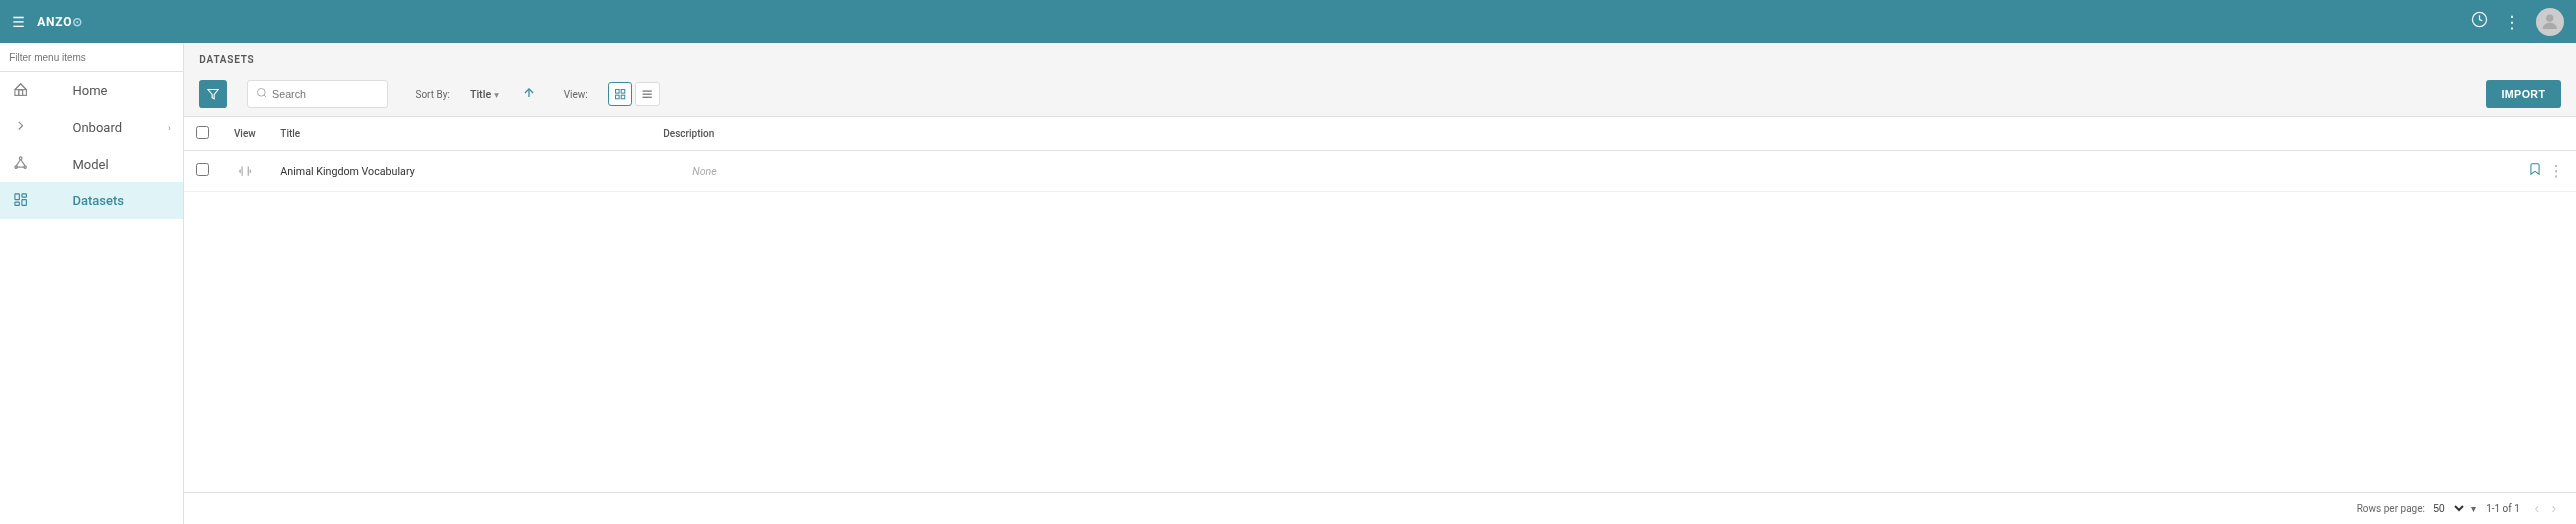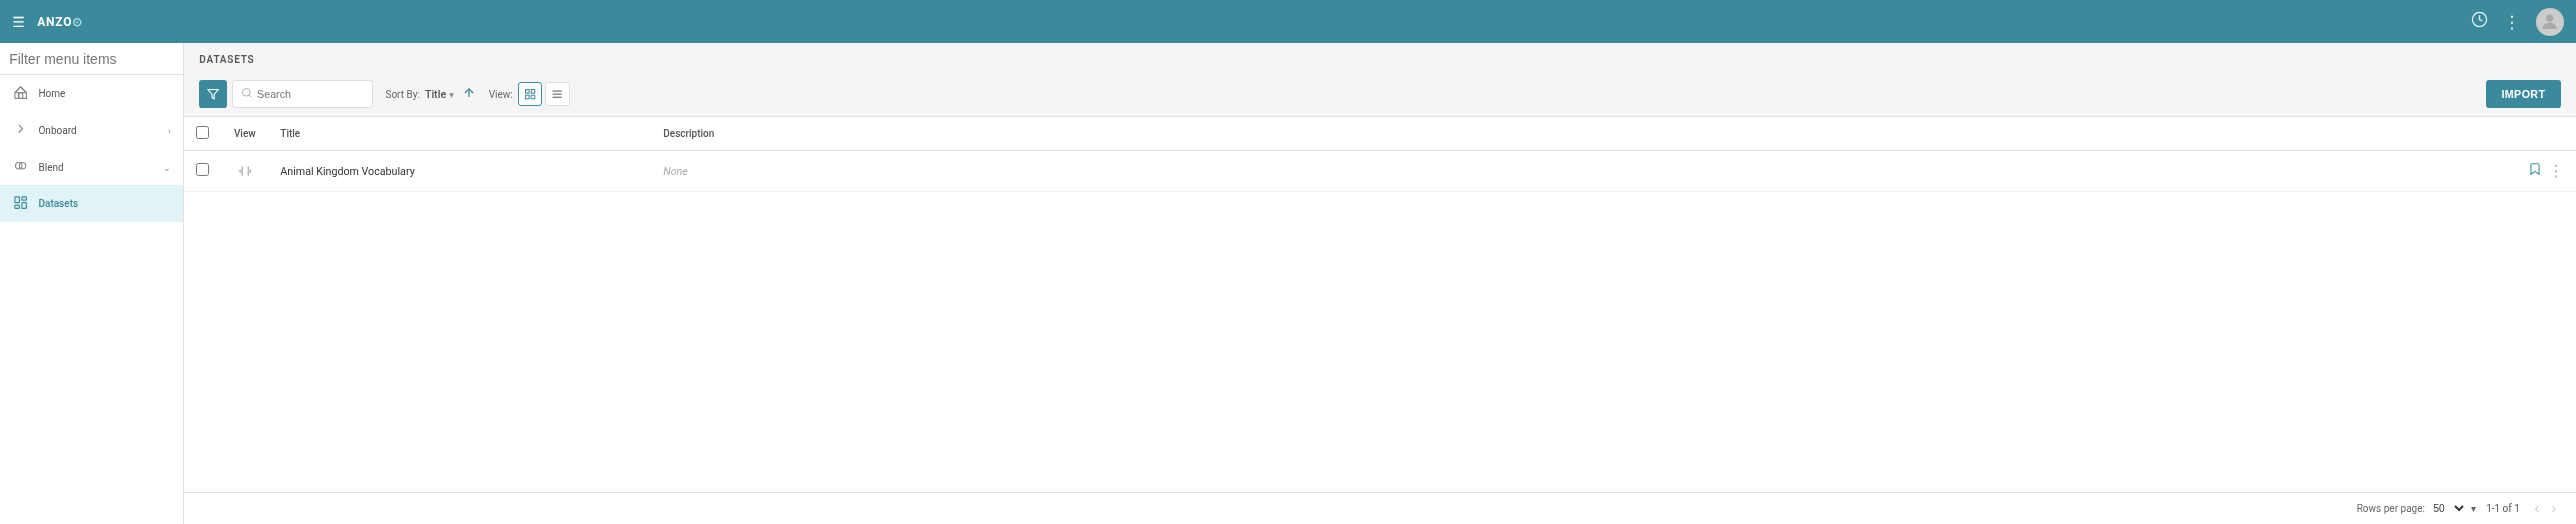--- a/index.html
+++ b/index.html
@@ -37,39 +37,39 @@
       flex-direction: column;
     }
     .sidebar-filter {
       padding: 7.7px 9.2px;
       border-bottom: 0.8px solid #e0e0e0;
     }
     .sidebar-filter input {
       width: 100%;
       border: none;
       outline: none;
-      font-size: 14px;
+      font-size: 10px;
       color: #666;
       background: transparent;
     }
     .sidebar-item {
       display: flex;
       align-items: center;
       padding: 9.2px 12.3px;
       cursor: pointer;
       color: #555;
       gap: 9.2px;
       position: relative;
     }
     .sidebar-item.active {
       background: #e0f4f7;
       color: #3a8a9c;
       font-weight: 500;
     }
-    .sidebar-item-label { flex: 1; font-size: 10px; }
+    .sidebar-item-label { flex: 1; font-size: 13px; margin-left: 34px; }
     .sidebar-chevron { font-size: 9.2px; color: #888; }
     .sidebar-icon { font-size: 14px; color: #888; width: 17px; text-align: center; }
     .sidebar-item.active .sidebar-icon { color: #3a8a9c; }
     .sidebar-item.active .sidebar-item-label { color: #3a8a9c; }
 
     
     .main {
       flex: 1;
       display: flex;
       flex-direction: column;
@@ -85,21 +85,21 @@
       background: #f5f5f5;
     }
 
     
     .toolbar {
       display: flex;
       align-items: center;
       padding: 7.7px 15.3px;
       background: #f5f5f5;
       border-bottom: 0.8px solid #e0e0e0;
-      gap: 5px;
+      gap: 20px;
     }
     .filter-btn {
       background: #3a8a9c;
       border: none;
       color: white;
       width: 28px;
       height: 28px;
       border-radius: 3.1px;
       cursor: pointer;
       display: flex;
@@ -199,21 +199,21 @@
       padding: 10.7px 12.3px;
       font-size: 10.7px;
       color: #333;
       border-bottom: 0.8px solid #f0f0f0;
     }
     .checkbox-col { width: 31px; }
     .type-col { width: 46px; }
     .title-col { width: 383px; }
     .action-col { width: 61px; text-align: right; }
     .row-action-icon { color: #aaa; font-size: 14px; cursor: pointer; margin-left: 6.1px; }
-    .none-text { color: #aaa; font-style: italic; }
+    .none-text { color: #aaa; font-style: italic; margin-left: 29px; }
 
     
     .pagination {
       display: flex;
       align-items: center;
       justify-content: flex-end;
       padding: 6.1px 15.3px;
       border-top: 0.8px solid #e0e0e0;
       background: white;
       gap: 10px;
@@ -300,31 +300,34 @@
     <div class="sidebar-item">
       <span class="sidebar-icon">
         <svg width="15.3" height="15.3" viewBox="0 0 24 24" fill="none" stroke="#888" stroke-width="1.8">
           <polyline points="9 18 15 12 9 6"></polyline>
         </svg>
       </span>
       <span class="sidebar-item-label">Onboard</span>
       <span class="sidebar-chevron">›</span>
     </div>
 
-
     <div class="sidebar-item">
       <span class="sidebar-icon">
         <svg width="15.3" height="15.3" viewBox="0 0 24 24" fill="none" stroke="#888" stroke-width="1.8">
-          <circle cx="9" cy="12" r="5"></circle>
-          <circle cx="15" cy="12" r="5"></circle>
+          <circle cx="12" cy="5" r="2"></circle>
+          <circle cx="5" cy="19" r="2"></circle>
+          <circle cx="19" cy="19" r="2"></circle>
+          <line x1="12" y1="7" x2="5" y2="17"></line>
+          <line x1="12" y1="7" x2="19" y2="17"></line>
+          <line x1="5" y1="19" x2="19" y2="19"></line>
         </svg>
       </span>
-      <span class="sidebar-item-label">Blend</span>
-      <span class="sidebar-chevron">⌄</span>
-    </div>
+      <span class="sidebar-item-label">Model</span>
+    </div>
+
 
     <div class="sidebar-item active">
       <span class="sidebar-icon">
         <svg width="15.3" height="15.3" viewBox="0 0 24 24" fill="none" stroke="#3a8a9c" stroke-width="1.8">
           <rect x="3" y="3" width="7" height="9" rx="1"></rect>
           <rect x="14" y="3" width="7" height="5" rx="1"></rect>
           <rect x="14" y="12" width="7" height="9" rx="1"></rect>
           <rect x="3" y="16" width="7" height="5" rx="1"></rect>
         </svg>
       </span>

